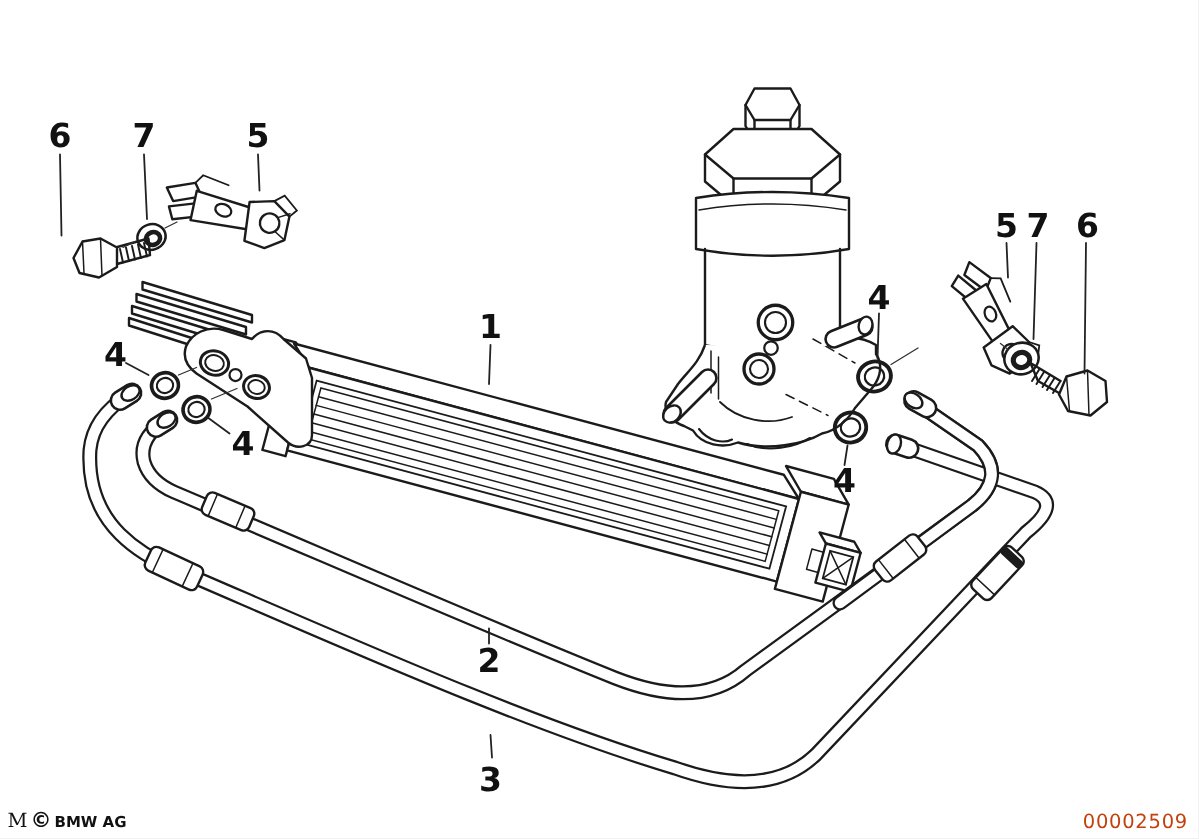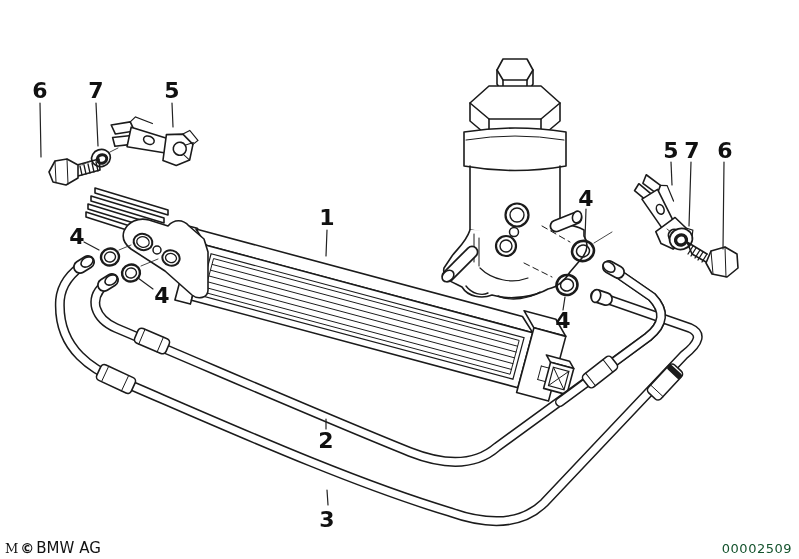--- a/index.html
+++ b/index.html
@@ -12,22 +12,22 @@
   .ln{fill:none;stroke:#1b1b1b;stroke-width:1.6;stroke-linecap:round;stroke-linejoin:round;}
   .lnw{fill:#ffffff;stroke:#1b1b1b;stroke-width:1.6;stroke-linejoin:round;}
   .thin{fill:none;stroke:#1b1b1b;stroke-width:1;stroke-linecap:round;}
   .leader{fill:none;stroke:#222;stroke-width:1.2;stroke-linecap:round;}
   .callout{font-family:"DejaVu Sans","Liberation Sans",sans-serif;font-size:22px;font-weight:bold;fill:#111;text-anchor:middle;}
   .pipe-out{fill:none;stroke:#1b1b1b;stroke-width:10;stroke-linecap:round;stroke-linejoin:round;}
   .pipe-in{fill:none;stroke:#ffffff;stroke-width:7;stroke-linecap:round;stroke-linejoin:round;}
   .footer-left{position:absolute;left:5px;top:539px;display:flex;align-items:baseline;gap:2px;color:#111;}
   .footer-left .m{font-family:"DejaVu Serif","Liberation Serif",serif;font-size:13px;}
   .footer-left .copy{font-size:14px;font-weight:bold;}
-  .footer-left .brand{font-size:15px;font-weight:normal;letter-spacing:0px;}
-  .footer-right{position:absolute;right:7px;top:541px;font-size:13px;color:#14532d;letter-spacing:.5px;}
+  .footer-left .brand{font-size:10px;font-weight:bold;letter-spacing:0px;}
+  .footer-right{position:absolute;right:7px;top:541px;font-size:13px;color:#c2410c;letter-spacing:.5px;}
 </style>
 </head>
 <body>
 
 <div class="canvas">
 <svg width="799" height="559" viewBox="0 0 799 559">
 
   <g transform="translate(196,229) rotate(15)">
     <path class="lnw" d="M-15,-1 L1,-1 L14,11 L-2,11 Z"></path>
     <path class="lnw" d="M-2,11 L14,11 L14,74 L-2,74 Z"></path>

